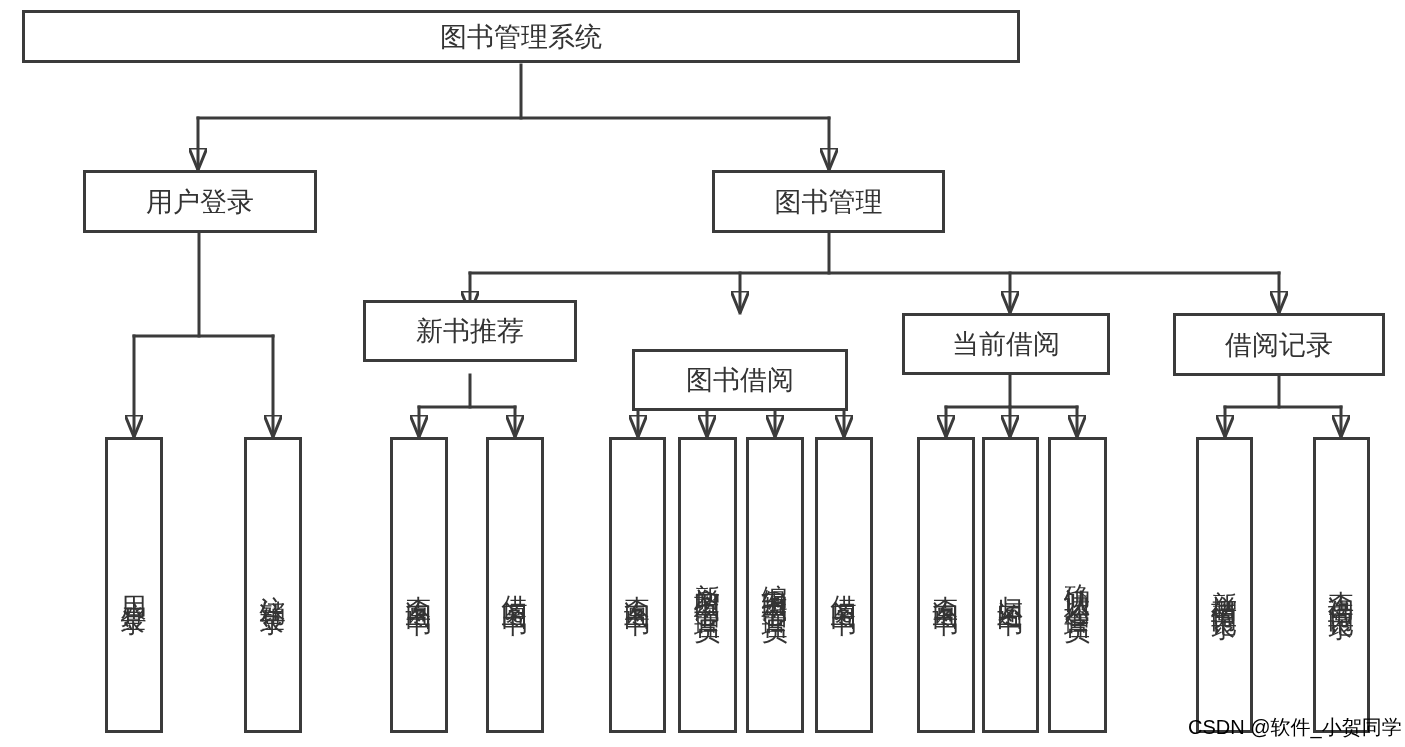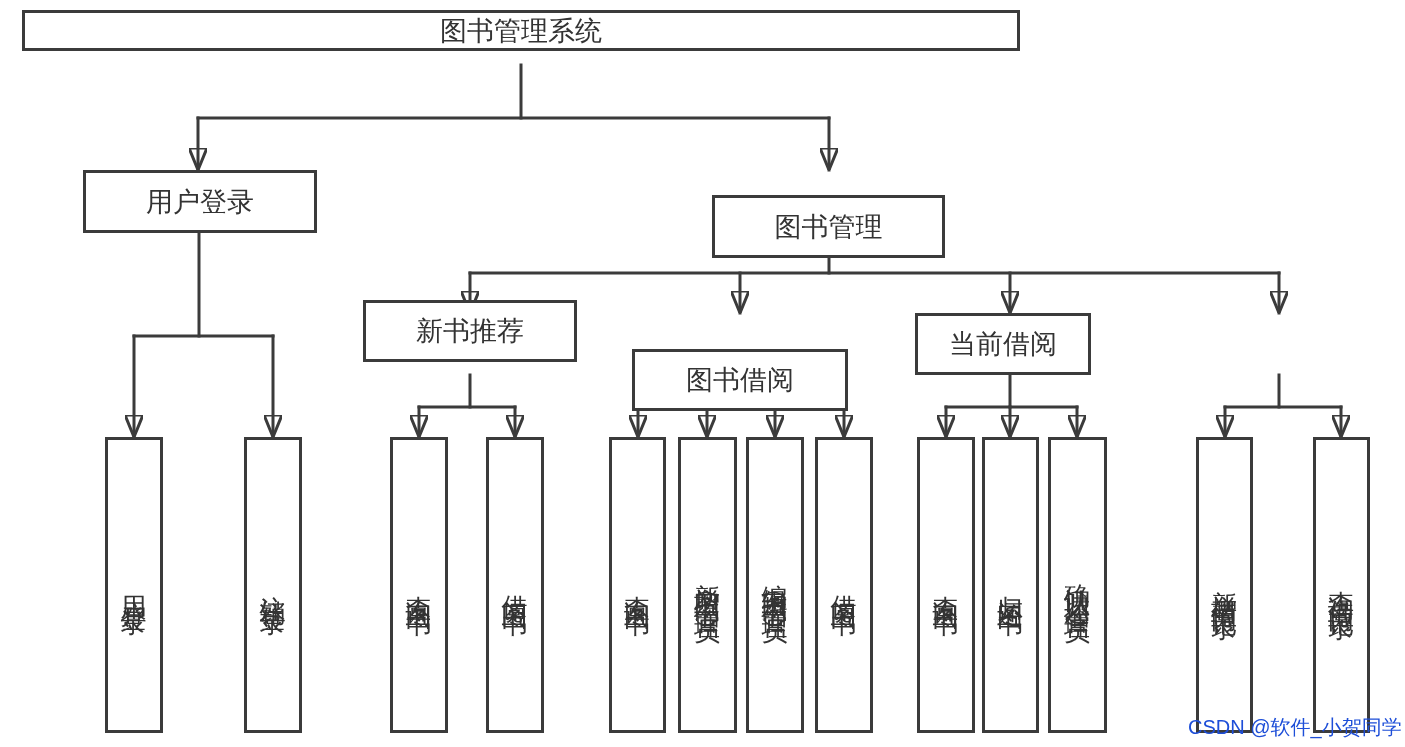--- a/index.html
+++ b/index.html
@@ -39,21 +39,21 @@
     font-size: 26px;
     letter-spacing: 5px;
     line-height: 1;
     color: #333333;
   }
   .watermark {
     position: absolute;
     left: 1188px;
     top: 714px;
     font-size: 20px;
-    color: #1d4ed8;
+    color: #000000;
     white-space: nowrap;
     z-index: 5;
   }
 </style>
 </head>
 <body>
 
 <div class="stage">
 
   <svg class="wires" width="1405" height="747" viewBox="0 0 1405 747">
@@ -111,39 +111,42 @@
     </g>
 
     <g>
       <path d="M1279 375 V407"></path>
       <path d="M1225 407 H1341"></path>
       <line x1="1225" y1="407" x2="1225" y2="437" marker-end="url(#arw)"></line>
       <line x1="1341" y1="407" x2="1341" y2="437" marker-end="url(#arw)"></line>
     </g>
   </svg>
 
-  <div class="box h" style="left:22px; top:10px; width:998px; height:41px;">
+  <div class="box h" style="left:22px; top:10px; width:998px; height:53px;">
     <span>图书管理系统</span>
   </div>
 
   <div class="box h" style="left:83px; top:170px; width:234px; height:63px;">
     <span>用户登录</span>
   </div>
-  <div class="box h" style="left:712px; top:170px; width:233px; height:63px;margin-top:25px;">
+  <div class="box h" style="left:712px; top:170px; width:233px; height:63px;">
     <span>图书管理</span>
   </div>
 
   <div class="box h" style="left:363px; top:300px; width:214px; height:62px;">
     <span>新书推荐</span>
   </div>
   <div class="box h" style="left:632px; top:313px; width:216px; height:62px;margin-top:36px;">
     <span>图书借阅</span>
   </div>
-  <div class="box h" style="left:902px; top:313px; width:176px; height:62px;margin-left:13px;">
+  <div class="box h" style="left:902px; top:313px; width:208px; height:62px;">
     <span>当前借阅</span>
+  </div>
+  <div class="box h" style="left:1173px; top:313px; width:212px; height:63px;">
+    <span>借阅记录</span>
   </div>
 
   <div class="box v" style="left:105px; top:437px; width:58px; height:296px;">
     <span>用户登录</span>
   </div>
   <div class="box v" style="left:244px; top:437px; width:58px; height:296px;">
     <span>注销登录</span>
   </div>
 
   <div class="box v" style="left:390px; top:437px; width:58px; height:296px;">

